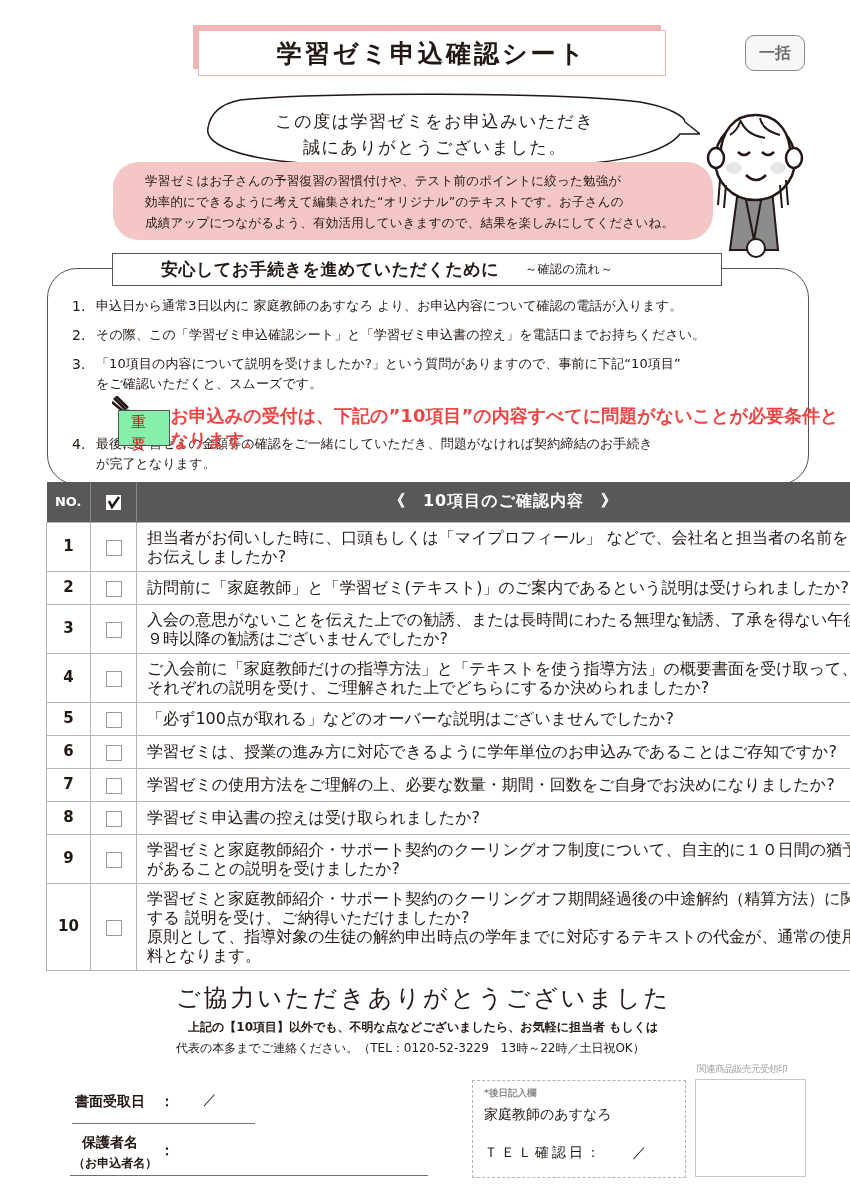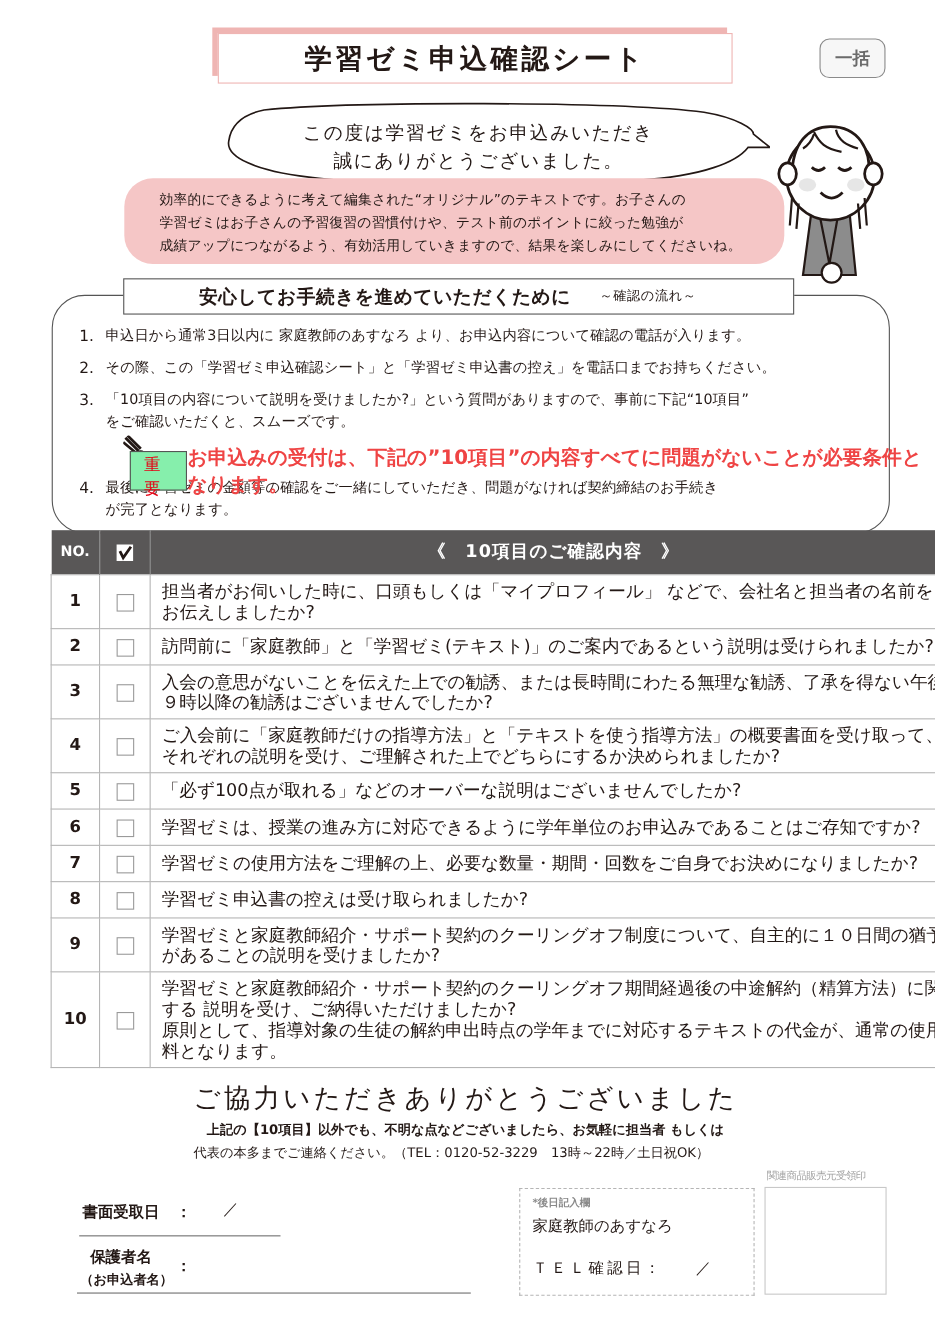--- a/index.html
+++ b/index.html
@@ -20,21 +20,21 @@
   
   .pink { position: absolute; left: 113px; top: 162px; width: 600px; height: 78px; background: #f5c6c6; border-radius: 26px; }
   .pink-text { position: absolute; left: 145px; top: 170px; width: 580px; font-size: 12.5px; line-height: 21px; letter-spacing: 0.2px; }
 
   
   .character { position: absolute; left: 690px; top: 90px; }
 
   
   .flow-frame { position: absolute; left: 47px; top: 268px; width: 762px; height: 217px; border: 1px solid #555; border-radius: 30px; }
   .flow-header { position: absolute; left: 112px; top: 253px; width: 610px; height: 33px; background: #fff; border: 1px solid #555;
-    display: flex; align-items: center; padding-left: 68px; font-size: 17px; font-weight: bold; letter-spacing: 0.5px; }
+    display: flex; align-items: center; padding-left: 48px; font-size: 17px; font-weight: bold; letter-spacing: 0.5px; }
   .flow-header .sub { font-size: 12px; font-weight: normal; margin-left: 26px; }
   .flow-list { position: absolute; left: 72px; top: 296px; width: 740px; }
   .flow-item { display: flex; font-size: 13px; line-height: 20px; margin-bottom: 9px; letter-spacing: 0.1px; }
   .flow-item .num { width: 24px; flex: none; font-size: 14px; }
   .flow-item.item3 { margin-bottom: 2px; }
   .important { position: absolute; left: 118px; top: 404px; display: flex; align-items: center; }
   .important .tag { border: 1px solid #555; background: #86efac; color: #e60012; font-weight: normal; font-size: 15px; padding: 0 8px 0 12px; height: 36px; line-height: 22px; letter-spacing: 2px; }
   .important .msg { color: #ef4444; font-size: 18px; font-weight: bold; margin-left: 0; }
   .pointer { position: absolute; left: 112px; top: 396px; }
 
@@ -76,22 +76,22 @@
 <svg class="bubble-svg" width="500" height="80" viewBox="0 0 500 80">
   <path d="M40,8 C120,0 360,0 440,10 C470,15 485,25 485,30 L500,42 L480,42 C470,55 440,68 380,72 C300,78 160,78 90,70 C30,64 5,50 8,36 C10,22 20,12 40,8 Z" fill="#fff" stroke="#231815" stroke-width="1.5"></path>
 </svg>
 <div class="bubble-text">
   <div>この度は学習ゼミをお申込みいただき</div>
   <div>誠にありがとうございました。</div>
 </div>
 
 <div class="pink"></div>
 <div class="pink-text">
+  <div>学習ゼミはお子さんの予習復習の習慣付けや、テスト前のポイントに絞った勉強が</div>
   <div>効率的にできるように考えて編集された“オリジナル”のテキストです。お子さんの</div>
-  <div>学習ゼミはお子さんの予習復習の習慣付けや、テスト前のポイントに絞った勉強が</div>
   <div>成績アップにつながるよう、有効活用していきますので、結果を楽しみにしてくださいね。</div>
 </div>
 
 <svg class="character" width="130" height="170" viewBox="0 0 130 170">
   <path d="M48,100 L40,160 L88,160 L82,100 Z" fill="#8c8c8c" stroke="#231815" stroke-width="2"></path>
   <path d="M55,105 L64,150 L72,105" fill="none" stroke="#231815" stroke-width="2"></path>
   <circle cx="65" cy="70" r="40" fill="#fff" stroke="#231815" stroke-width="2.5"></circle>
   <path d="M30,70 C30,40 45,25 65,25 C90,25 102,45 100,70" fill="#fff" stroke="#231815" stroke-width="2.5"></path>
   <path d="M50,30 C55,40 60,45 75,48 M70,28 C72,38 80,42 90,45 M40,45 C45,42 48,38 50,32" fill="none" stroke="#231815" stroke-width="2"></path>
   <ellipse cx="26" cy="68" rx="8" ry="10" fill="#fff" stroke="#231815" stroke-width="2.5"></ellipse>

